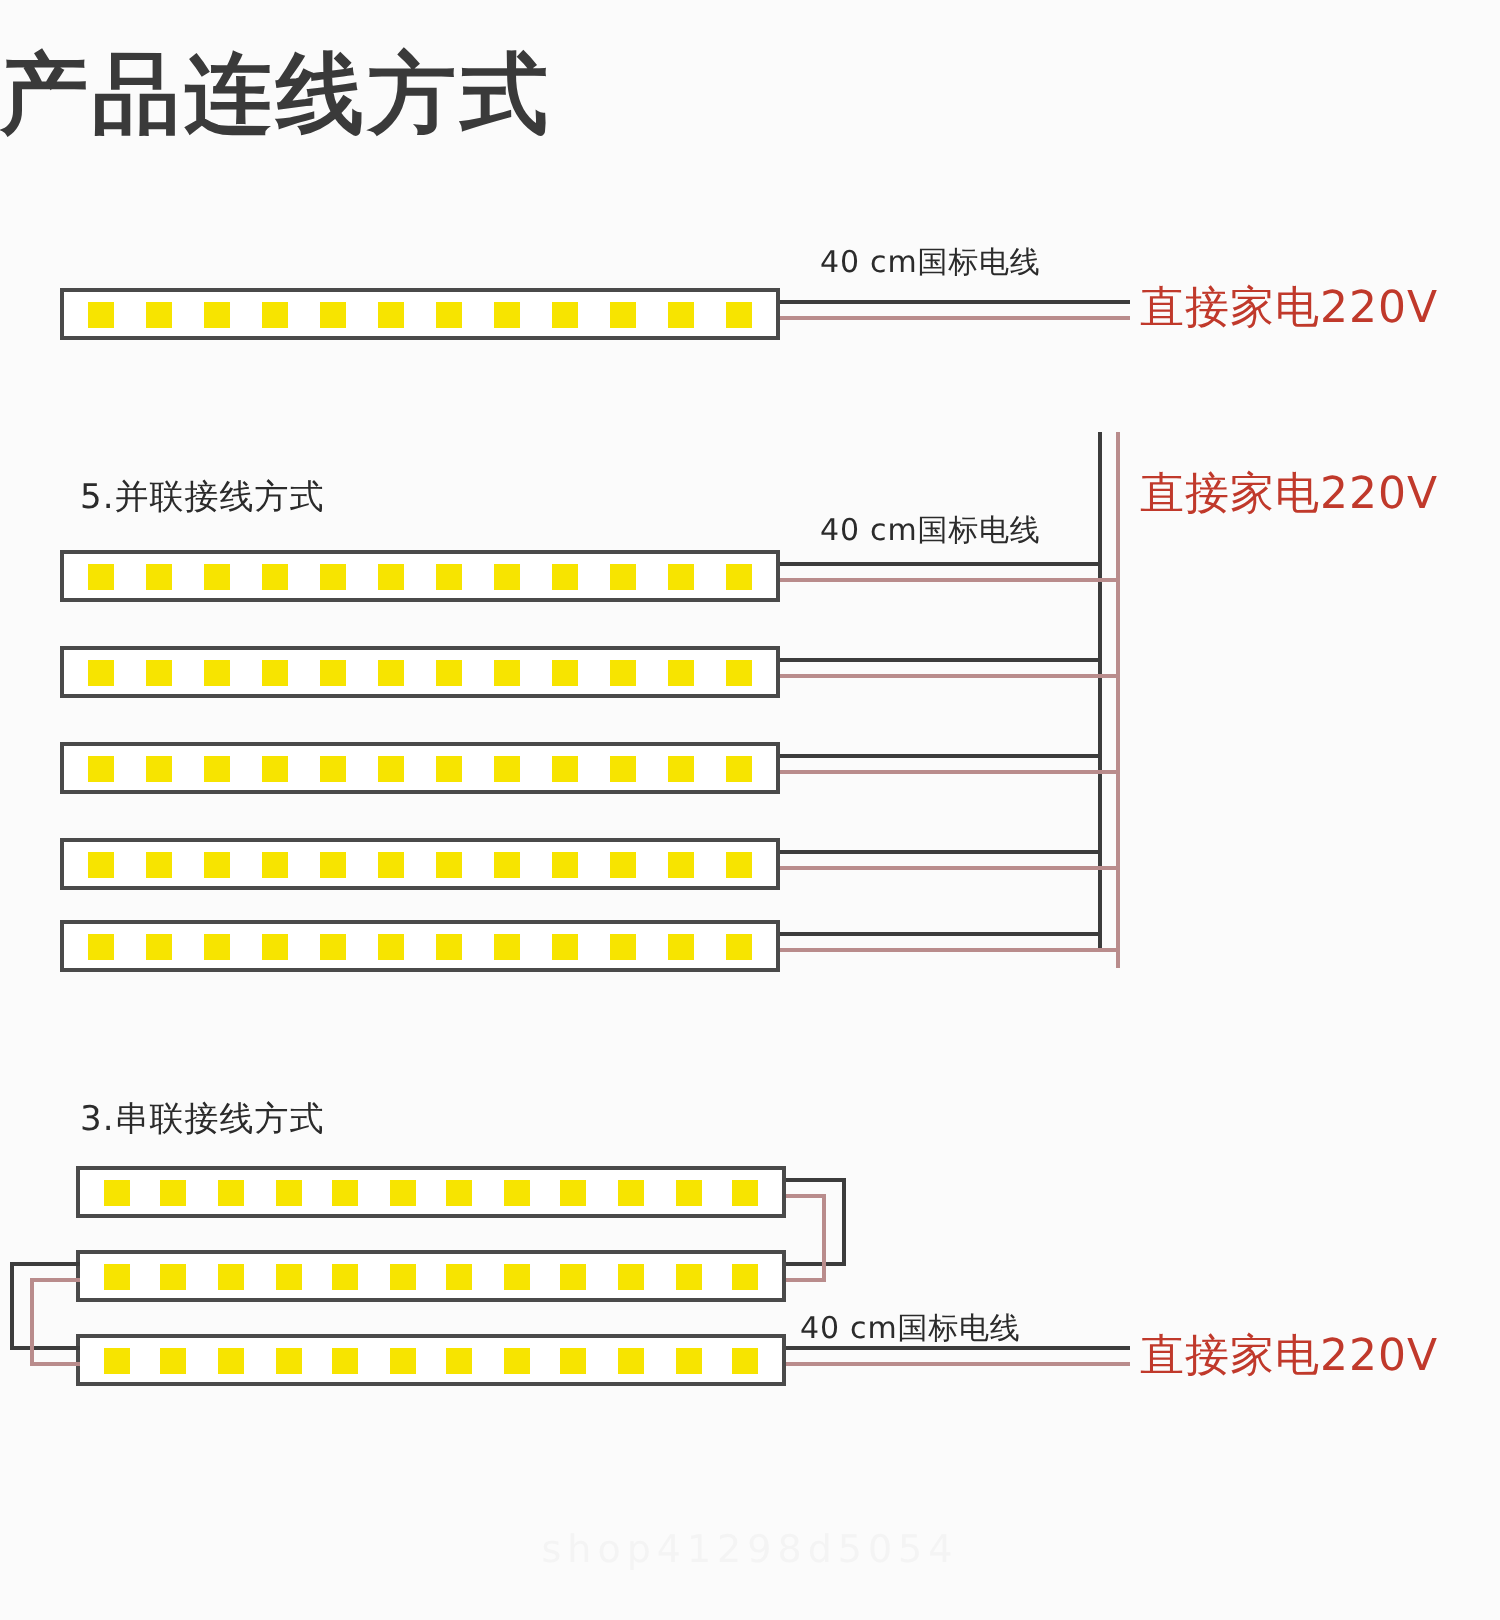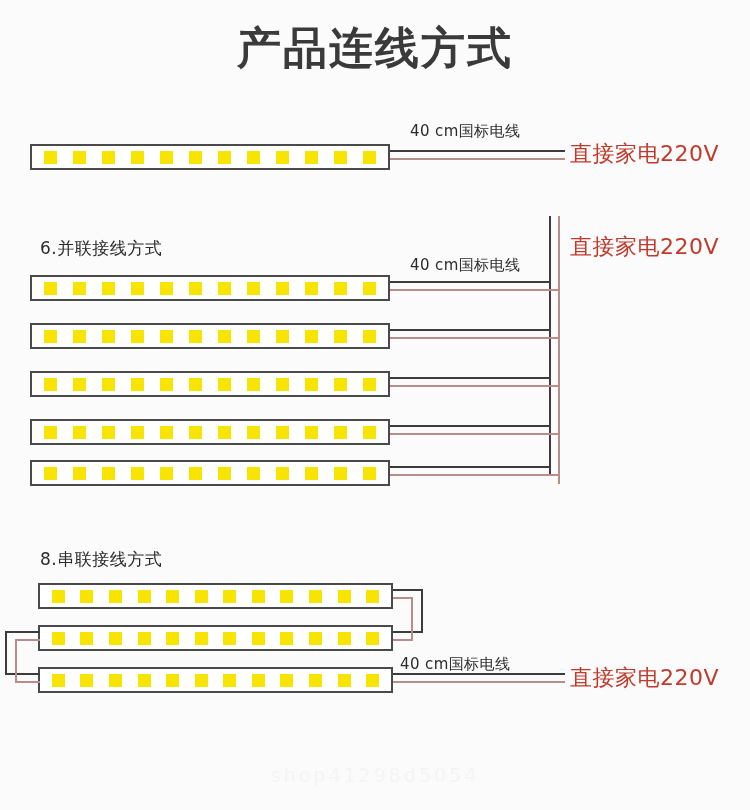--- a/index.html
+++ b/index.html
@@ -18,21 +18,20 @@
     background: #fbfbfb;
     overflow: hidden;
   }
 
   
   .page-title {
     position: absolute;
     left: 0;
     top: 22px;
     width: 750px;
-    text-align: center;
     font-size: 44px;
     font-weight: bold;
     letter-spacing: 2px;
     color: #3a3a3a;
     line-height: 1.2;
     white-space: nowrap;
   }
 
   
   .section-label {
@@ -131,21 +130,21 @@
       <span class="led" style="background: rgb(247, 228, 0);"></span>
     </div>
 
   <div class="wire wire-h wire-black" style="left:390px; top:150px; width:175px;"></div>
   <div class="wire wire-h wire-red" style="left:390px; top:158px; width:175px;"></div>
 
   <div class="wire-label" style="left:410px; top:122px;">40 cm国标电线</div>
 
   <div class="voltage-label" style="left:570px; top:139px;">直接家电220V</div>
 
-  <div class="section-label" style="left:40px; top:237px;">6.并联接线方式</div>
+  <div class="section-label" style="left:40px; top:237px;">5.并联接线方式</div>
 
   <div class="wire-label" style="left:410px; top:256px;">40 cm国标电线</div>
 
   <div class="voltage-label" style="left:570px; top:232px;">直接家电220V</div>
 
   <div class="wire wire-v wire-black" style="left:549px; top:216px; height:260px;"></div>
   <div class="wire wire-v wire-red" style="left:558px; top:216px; height:268px;"></div>
 
   <div class="led-strip" id="p1-strip" style="left:30px; top:275px; width:360px;">
       <span class="led" style="background: rgb(247, 228, 0);"></span>
@@ -225,21 +224,21 @@
       <span class="led" style="background: rgb(247, 228, 0);"></span>
       <span class="led" style="background: rgb(247, 228, 0);"></span>
       <span class="led" style="background: rgb(247, 228, 0);"></span>
       <span class="led" style="background: rgb(247, 228, 0);"></span>
       <span class="led" style="background: rgb(247, 228, 0);"></span>
       <span class="led" style="background: rgb(247, 228, 0);"></span>
     </div>
   <div class="wire wire-h wire-black" style="left:390px; top:466px; width:161px;"></div>
   <div class="wire wire-h wire-red" style="left:390px; top:474px; width:170px;"></div>
 
-  <div class="section-label" style="left:40px; top:548px;">8.串联接线方式</div>
+  <div class="section-label" style="left:40px; top:548px;">3.串联接线方式</div>
 
   <div class="led-strip" id="x1-strip" style="left:38px; top:583px; width:355px;">
       <span class="led" style="background: rgb(247, 228, 0);"></span>
       <span class="led" style="background: rgb(247, 228, 0);"></span>
       <span class="led" style="background: rgb(247, 228, 0);"></span>
       <span class="led" style="background: rgb(247, 228, 0);"></span>
       <span class="led" style="background: rgb(247, 228, 0);"></span>
       <span class="led" style="background: rgb(247, 228, 0);"></span>
       <span class="led" style="background: rgb(247, 228, 0);"></span>
       <span class="led" style="background: rgb(247, 228, 0);"></span>

